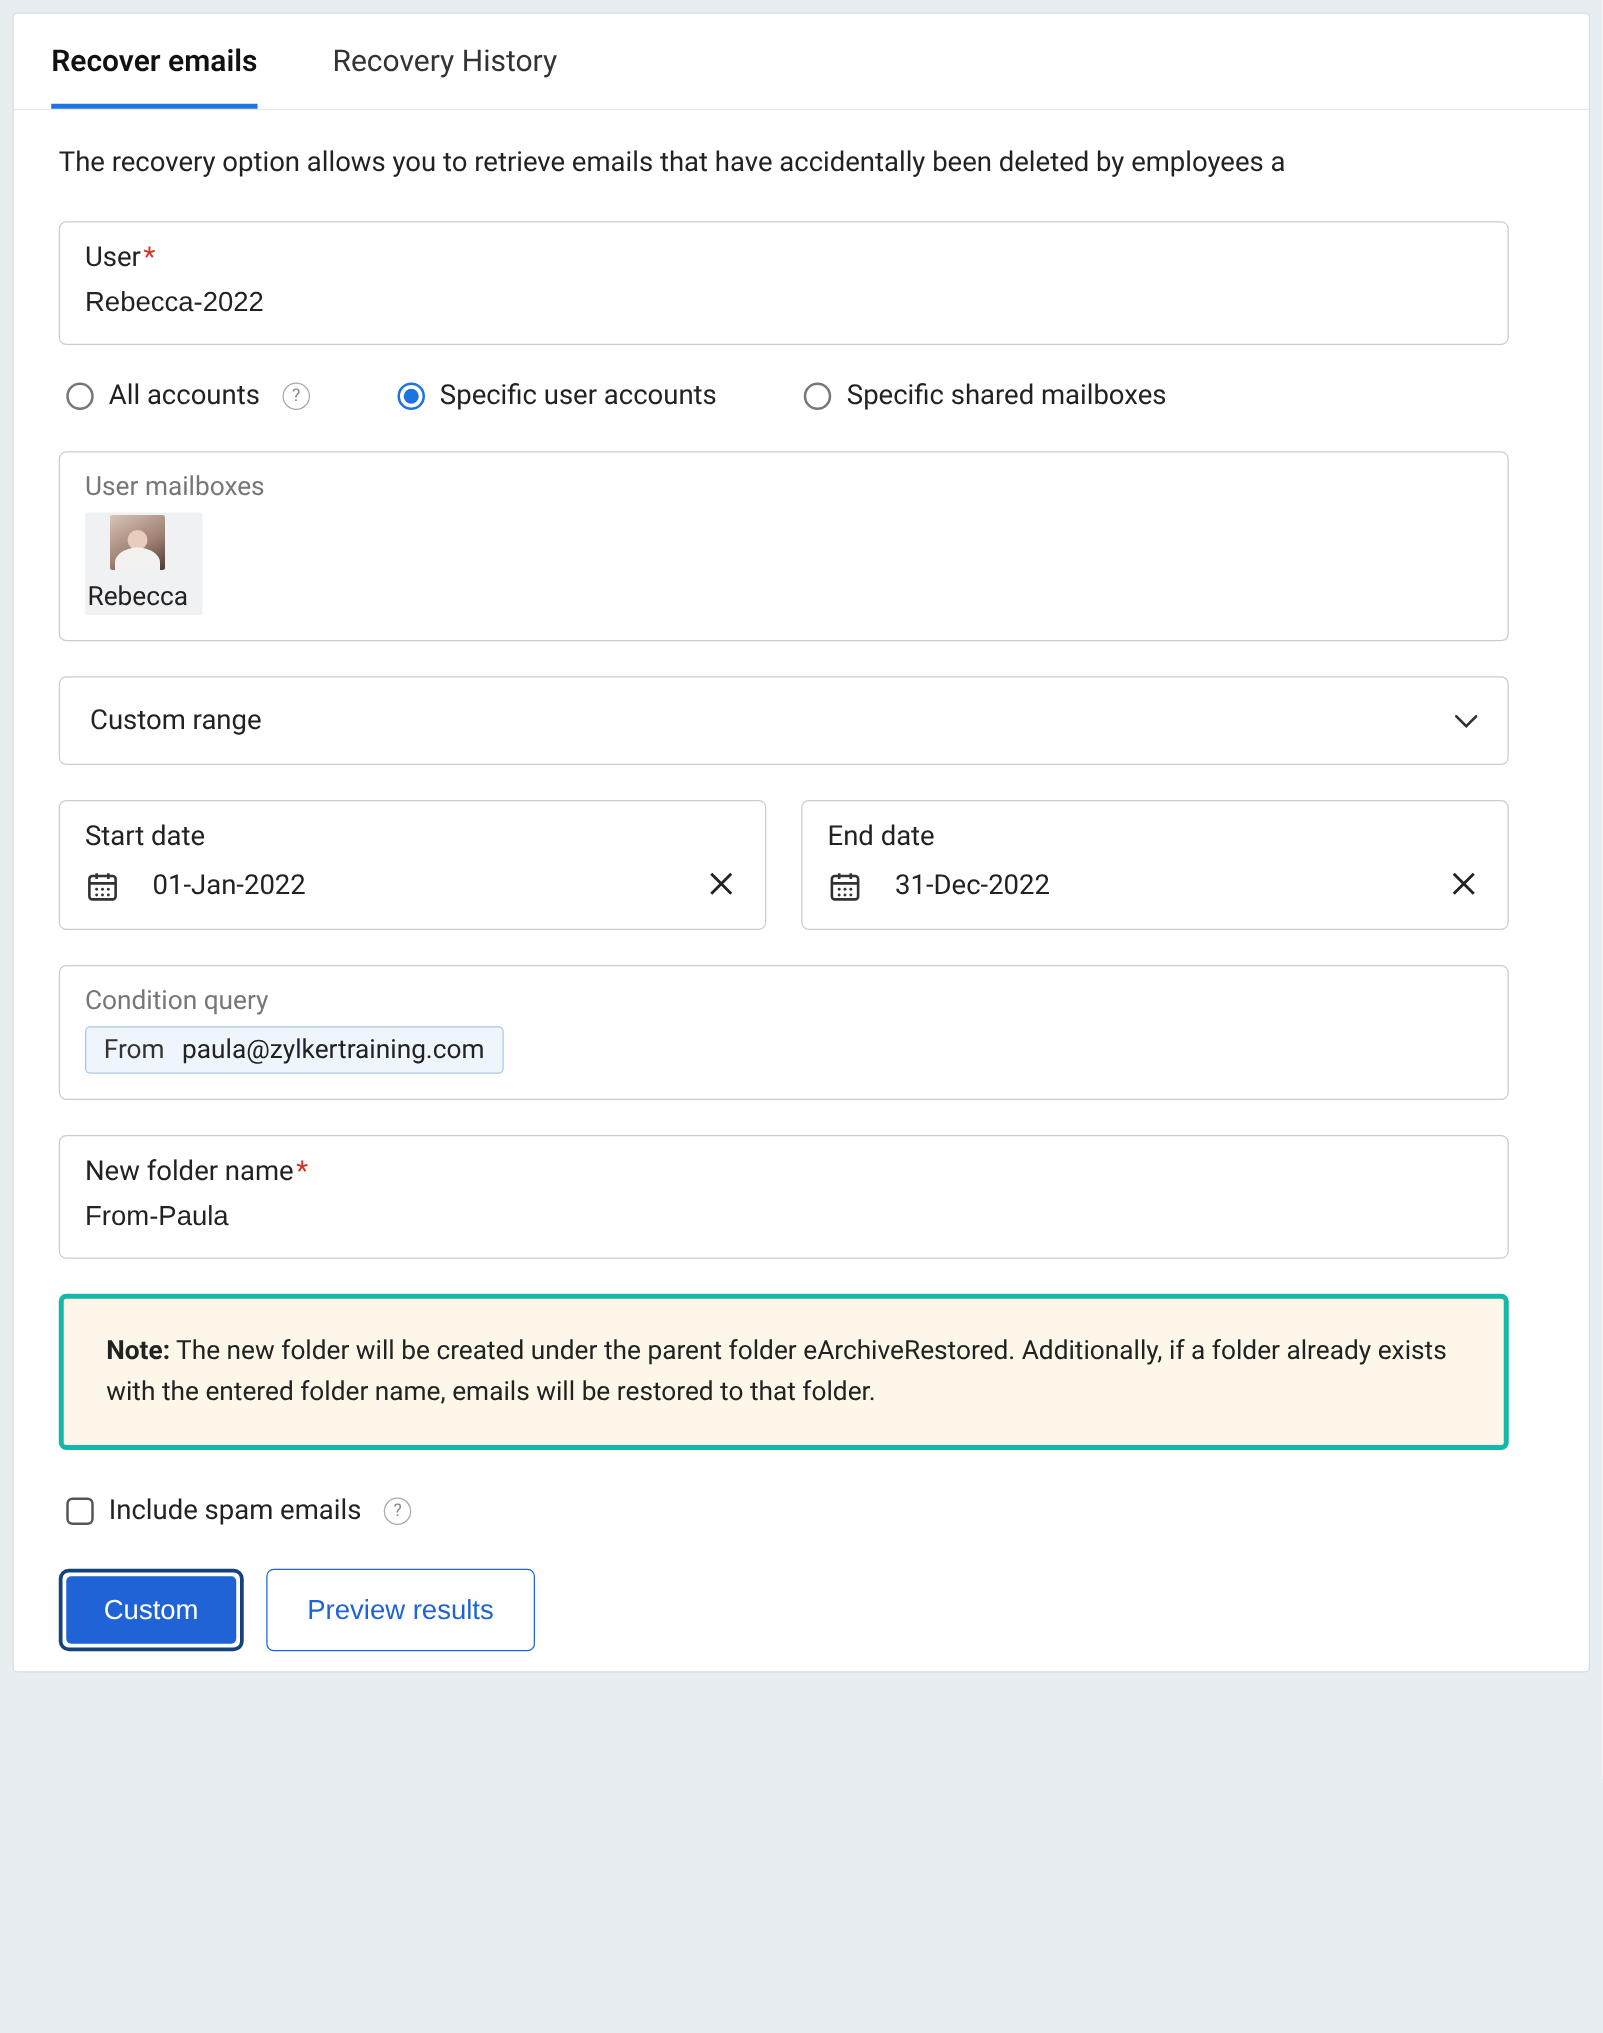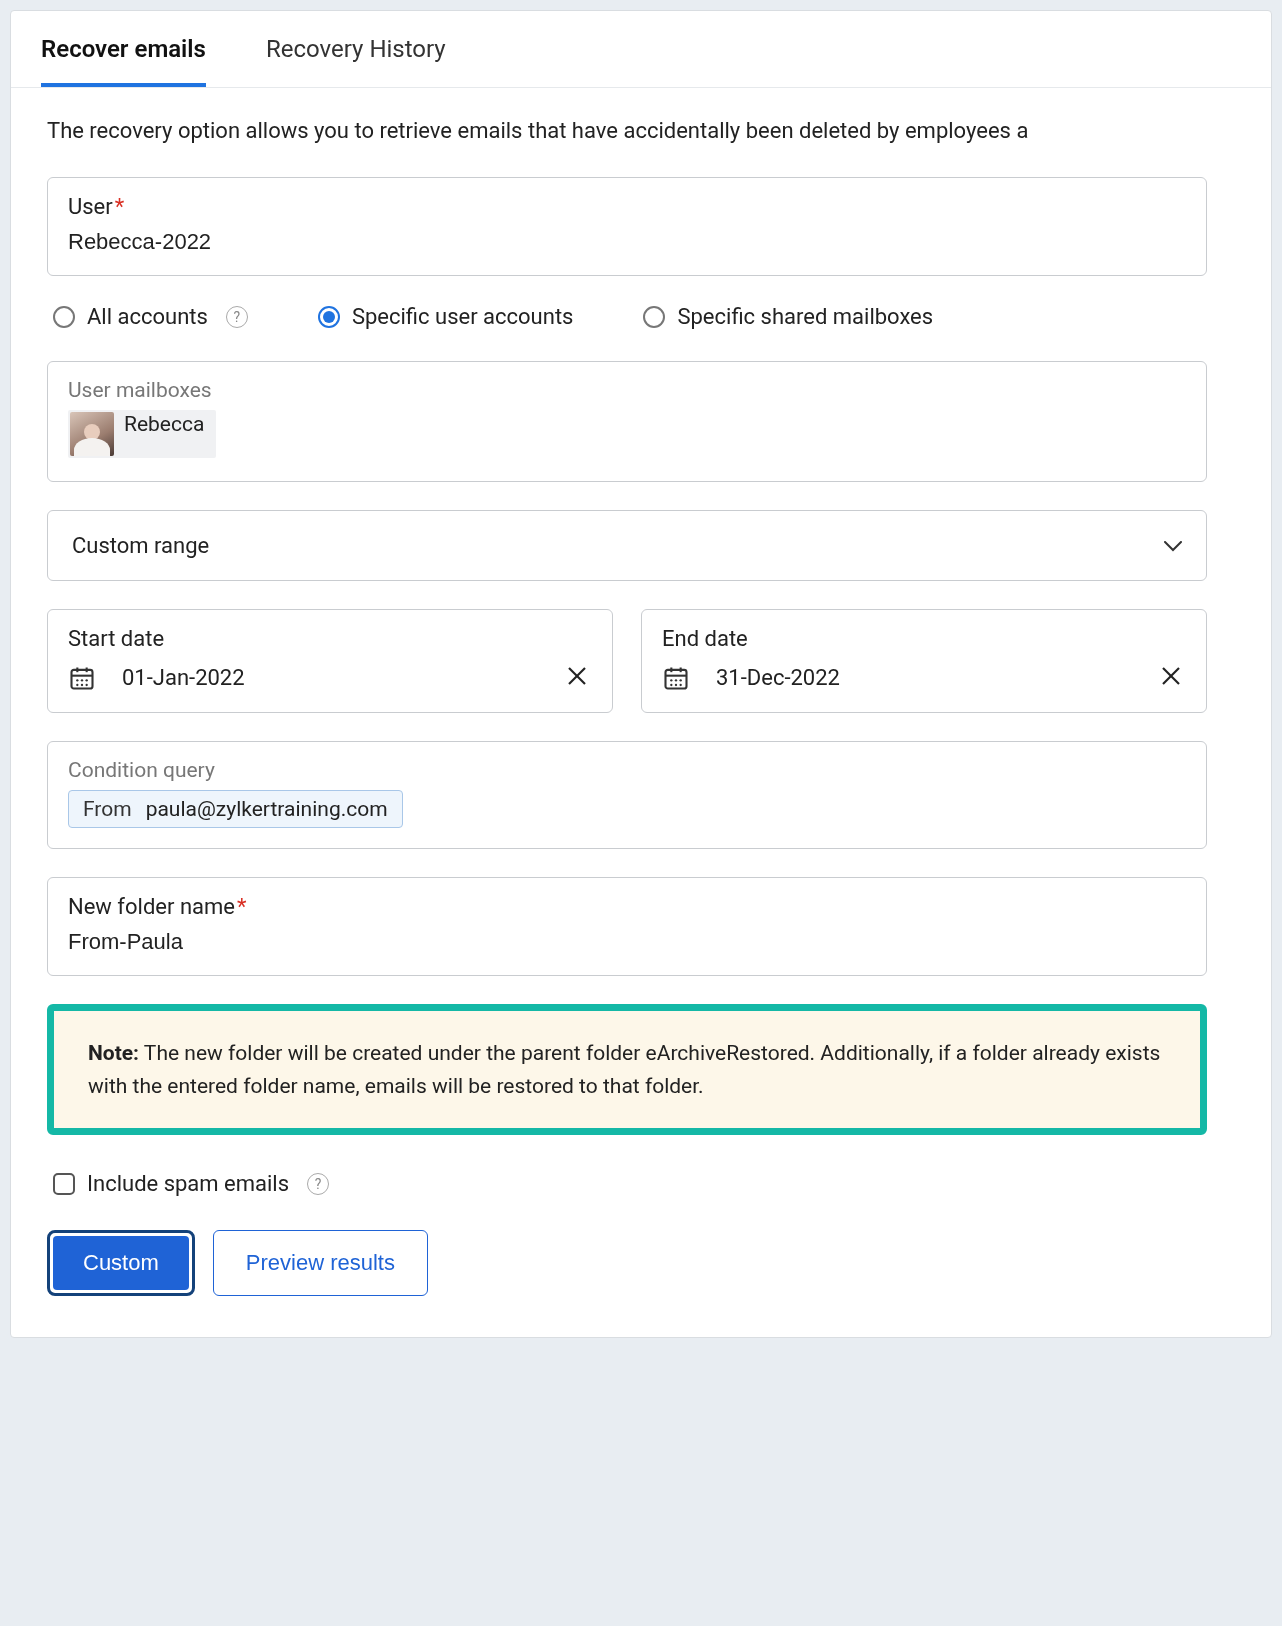--- a/index.html
+++ b/index.html
@@ -68,22 +68,22 @@
     flex-shrink: 0;
   }
   .radio-circle.checked { border-color: #1f73e0; }
   .radio-dot { width: 12px; height: 12px; background: #1f73e0; border-radius: 50%; }
   .help-circle {
     width: 22px; height: 22px; border: 1.5px solid #aaa; border-radius: 50%;
     display: inline-flex; align-items: center; justify-content: center;
     font-size: 14px; color: #888; margin-left: 6px; flex-shrink: 0;
   }
   .user-chip {
-    display: inline-flex; gap: 10px;
-    background: #f0f1f3; padding: 2px 12px 2px 2px; border-radius: 2px;
+    display: inline-flex; align-items: center; gap: 10px;
+    background: #f0f1f3; padding: 2px 12px 2px 2px; border-radius: 2px; flex-direction: column;
   }
   .avatar {
     width: 44px; height: 44px; background: linear-gradient(150deg,#d9c5b8 0%, #9b7d6f 60%, #4a3a35 100%);
     border-radius: 2px; position: relative; overflow: hidden;
   }
   .avatar::before {
     content:""; position:absolute; left:50%; top:28%; transform:translateX(-50%);
     width:16px; height:16px; background:#e8cdbd; border-radius:50%;
   }
   .avatar::after {
@@ -109,21 +109,21 @@
   }
   .x-icon { font-size: 28px; color: #222; cursor: pointer; padding: 0 4px; }
   .cond-chip {
     display: inline-flex; align-items: center; gap: 14px;
     border: 1px solid #a9c7e8; background: #eef5fc;
     border-radius: 4px; padding: 6px 14px; font-size: 21px;
   }
   .cond-chip .k { color: #333; }
   .cond-chip .v { color: #222; }
   .note-box {
-    width: 1160px; background: #fdf7e9; border: 7px solid #14b8a6;
+    width: 1160px; background: #fdf7e9; border: 4px solid #14b8a6;
     border-radius: 6px; padding: 26px 34px; font-size: 21px;
     line-height: 1.55; color: #222; margin-bottom: 36px;
   }
   .check-row { display: flex; align-items: center; gap: 12px; font-size: 22px; margin: 0 0 34px 6px; }
   .checkbox {
     width: 22px; height: 22px; border: 2px solid #555; border-radius: 5px;
   }
   .actions { display: flex; gap: 18px; margin-left: 0; }
   .btn {
     font-size: 22px; padding: 16px 32px; border-radius: 6px;

